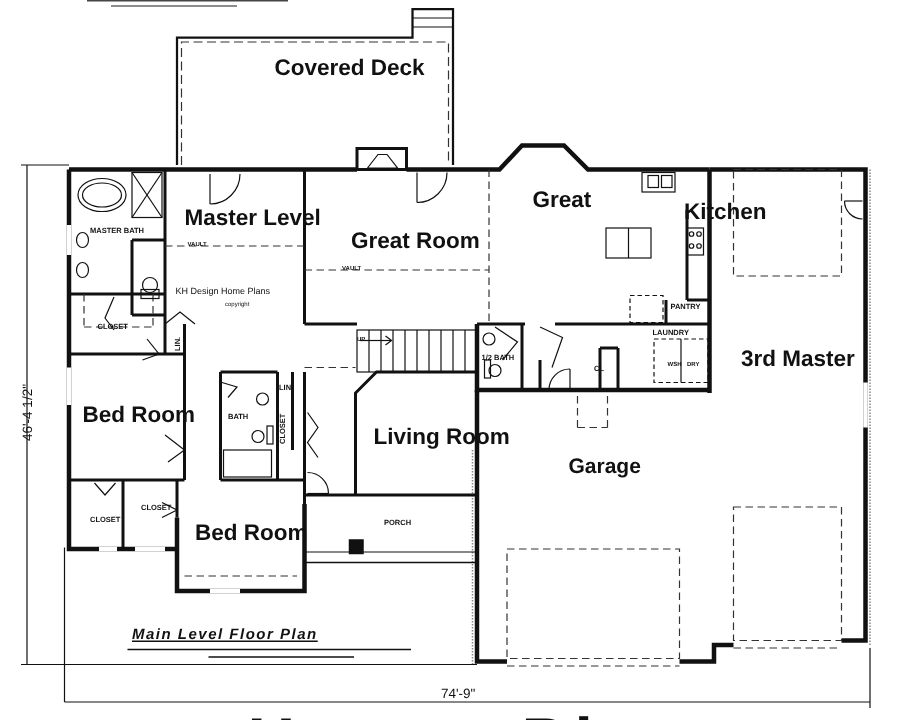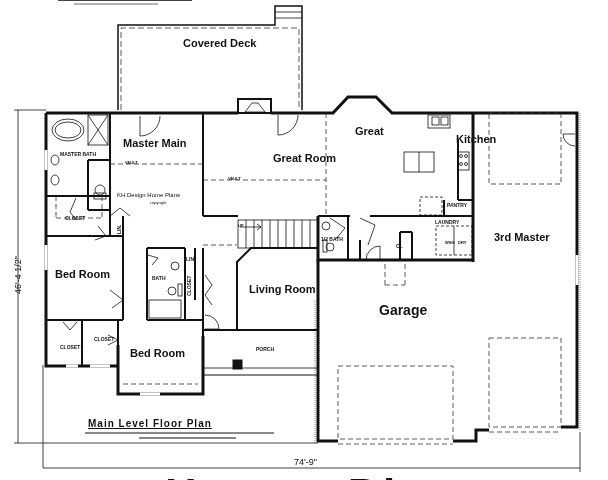--- a/index.html
+++ b/index.html
@@ -1,23 +1,23 @@
 <!DOCTYPE html>
 <html><head>
   <meta charset="utf-8">
   <style>
     html, body { margin: 0; padding: 0; background: #ffffff; }
     body { width: 608px; height: 480px; overflow: hidden; position: relative; font-family: "Liberation Sans", sans-serif; }
     svg { position: absolute; left: 0; top: 0; }
     .lbl { position: absolute; font-family: "Liberation Sans", sans-serif; font-weight: bold; color: #111; white-space: nowrap; }
-    .room { font-size: 11px; }
+    .room { font-size: 15px; }
     .small { font-size: 5px; font-weight: bold; }
     .tiny { font-size: 4px; }
     .dim { font-size: 9px; font-weight: normal; }
-    .title { font-size: 10px; text-decoration: underline; letter-spacing: 1px; }
+    .title { font-size: 10px; font-style: italic; text-decoration: underline; letter-spacing: 1px; }
     .big { font-size: 44px; font-weight: bold; letter-spacing: 6px; }
   </style>
 </head>
 <body>
 
 <svg width="608" height="480" viewBox="0 0 608 480">
 
   <line x1="58" y1="0" x2="192" y2="0" stroke="#444" stroke-width="2"></line>
   <line x1="74" y1="4" x2="158" y2="4" stroke="#666" stroke-width="1"></line>
 
@@ -217,28 +217,28 @@
     <line x1="14" y1="443" x2="318" y2="443"></line>
     <line x1="43" y1="365" x2="43" y2="468"></line>
     <line x1="43" y1="468" x2="580" y2="468"></line>
     <line x1="580" y1="432" x2="580" y2="472"></line>
     <line x1="85" y1="433" x2="274" y2="433" stroke-width="1"></line>
     <line x1="139" y1="438" x2="236" y2="438" stroke-width="1"></line>
   </g>
 </svg>
 
 <div class="lbl room" style="left:183px;top:37px;">Covered Deck</div>
-<div class="lbl room" style="left:123px;top:137px;">Master Main</div>
+<div class="lbl room" style="left:123px;top:137px;">Master Level</div>
 <div class="lbl small" style="left:60px;top:151px;">MASTER BATH</div>
 <div class="lbl small" style="left:65px;top:215px;">CLOSET</div>
 <div class="lbl tiny" style="left:125px;top:160px;">VAULT</div>
 <div class="lbl tiny" style="left:228px;top:176px;">VAULT</div>
 <div class="lbl" style="left:117px;top:192px;font-size:6px;font-weight:normal;">KH Design Home Plans</div>
 <div class="lbl tiny" style="left:150px;top:200px;font-weight:normal;">copyright</div>
-<div class="lbl room" style="left:234px;top:152px;margin-left:39px;">Great Room</div>
+<div class="lbl room" style="left:234px;top:152px;">Great Room</div>
 <div class="lbl room" style="left:355px;top:125px;">Great</div>
 <div class="lbl room" style="left:412px;top:133px;padding-left:44px;">Kitchen</div>
 <div class="lbl small" style="left:447px;top:202px;">PANTRY</div>
 <div class="lbl small" style="left:435px;top:219px;">LAUNDRY</div>
 <div class="lbl tiny" style="left:445px;top:240px;">WSH</div>
 <div class="lbl tiny" style="left:458px;top:240px;">DRY</div>
 <div class="lbl small" style="left:321px;top:236px;">1/2 BATH</div>
 <div class="lbl small" style="left:396px;top:243px;">CL</div>
 <div class="lbl room" style="left:494px;top:231px;">3rd Master</div>
 <div class="lbl room" style="left:55px;top:268px;">Bed Room</div>

